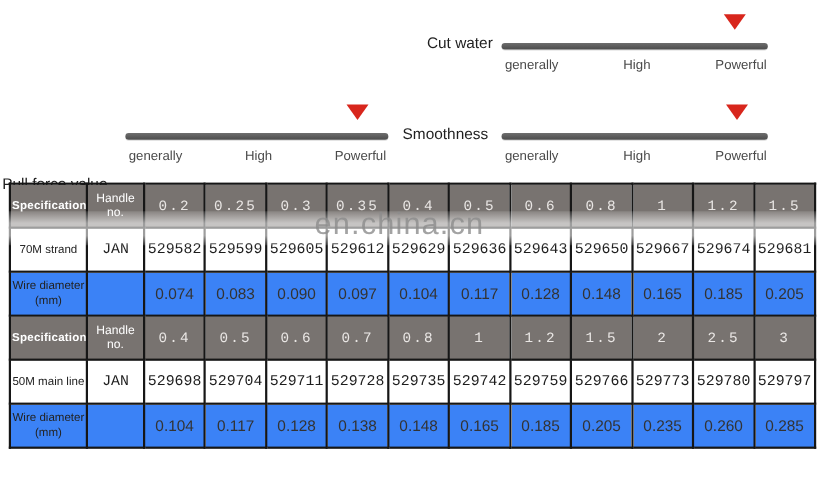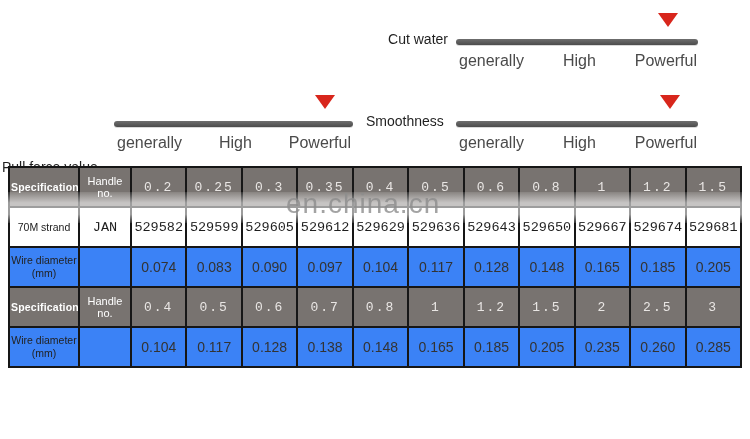--- a/index.html
+++ b/index.html
@@ -20,21 +20,21 @@
     box-shadow:0 1px 0 rgba(0,0,0,.15);
   }
   .s-marker{
     position:absolute;width:0;height:0;
     border-left:10px solid transparent;
     border-right:10px solid transparent;
     border-top:14px solid #d8261c;
   }
   .s-scale{
     position:absolute;display:flex;justify-content:space-between;
-    font-size:16px;color:#4a4a4a;
+    font-size:12px;color:#4a4a4a;
   }
   #cut-label{left:378px;top:31px;width:70px;text-align:right;}
   #cut-bar{left:456px;top:39px;width:242px;}
   #cut-marker{left:658px;top:13px;}
   #cut-scale{left:459px;top:52px;width:238px;}
 
   #pull-label{left:2px;top:113px;width:110px;text-align:left;margin-top:46px;}
   #pull-bar{left:114px;top:121px;width:239px;}
   #pull-marker{left:315px;top:95px;}
   #pull-scale{left:117px;top:134px;width:234px;}
@@ -196,20 +196,35 @@
         <td class="c-val">0.6</td>
         <td class="c-val">0.7</td>
         <td class="c-val">0.8</td>
         <td class="c-val">1</td>
         <td class="c-val">1.2</td>
         <td class="c-val">1.5</td>
         <td class="c-val">2</td>
         <td class="c-val">2.5</td>
         <td class="c-val">3</td>
       </tr>
+      <tr class="body-mono">
+        <td class="c-label">50M main line</td>
+        <td class="c-handle">JAN</td>
+        <td class="c-val">529698</td>
+        <td class="c-val">529704</td>
+        <td class="c-val">529711</td>
+        <td class="c-val">529728</td>
+        <td class="c-val">529735</td>
+        <td class="c-val">529742</td>
+        <td class="c-val">529759</td>
+        <td class="c-val">529766</td>
+        <td class="c-val">529773</td>
+        <td class="c-val">529780</td>
+        <td class="c-val">529797</td>
+      </tr>
       <tr class="body">
         <td class="c-label">Wire diameter (mm)</td>
         <td class="c-handle"></td>
         <td class="c-val">0.104</td>
         <td class="c-val">0.117</td>
         <td class="c-val">0.128</td>
         <td class="c-val">0.138</td>
         <td class="c-val">0.148</td>
         <td class="c-val">0.165</td>
         <td class="c-val">0.185</td>

